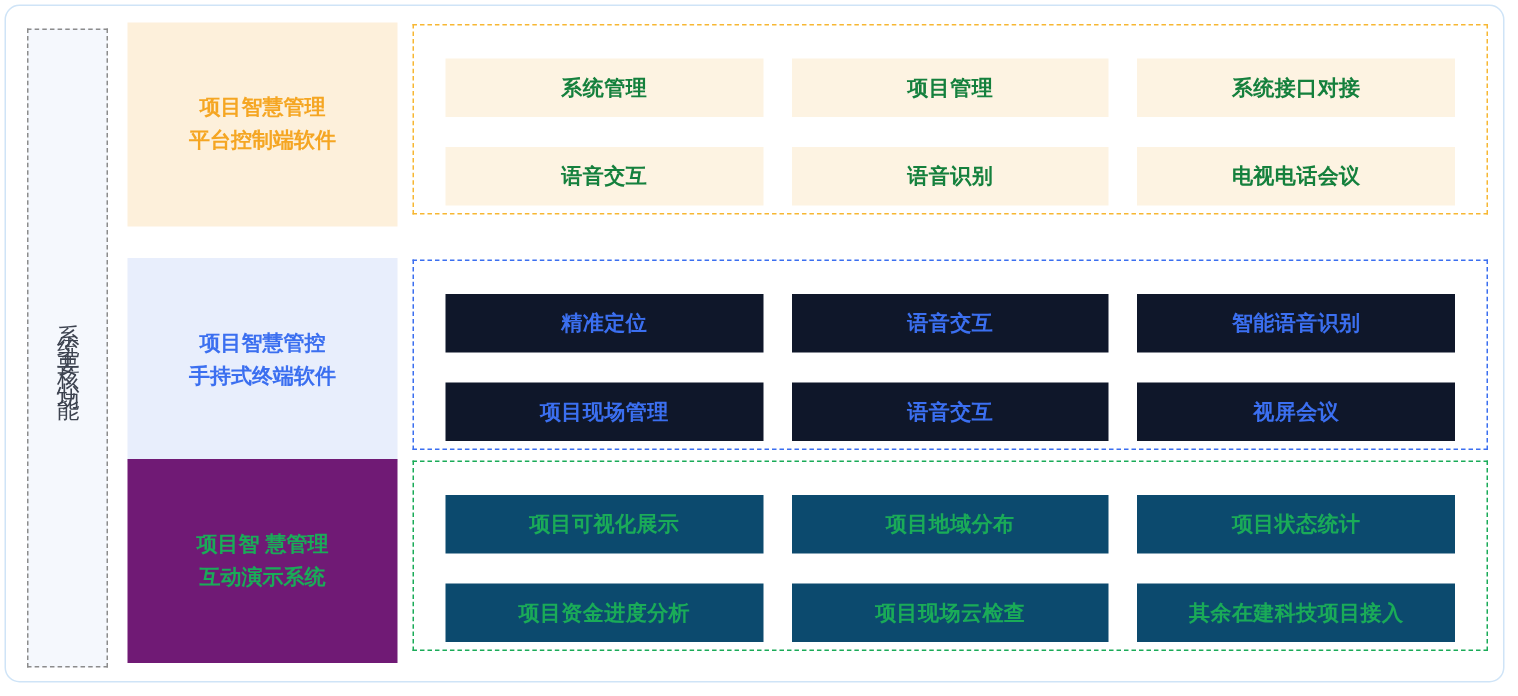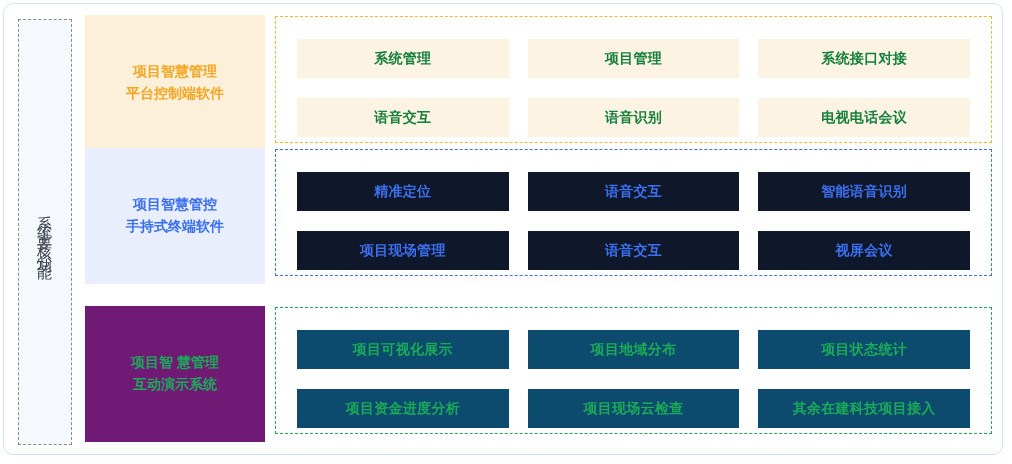--- a/index.html
+++ b/index.html
@@ -59,21 +59,21 @@
   }
 
   
   .section {
     position: absolute;
     left: 85px;
     right: 0;
     height: 136px;
   }
   .section.s1 { top: 15px; padding-left: 20px; }
-  .section.s2 { top: 148px; padding-left: 24px; }
+  .section.s2 { top: 172px; padding-left: 24px; }
   .section.s3 { top: 306px; }
 
   
   .category {
     position: absolute;
     left: 0;
     top: 0;
     width: 180px;
     height: 136px;
     display: flex;

